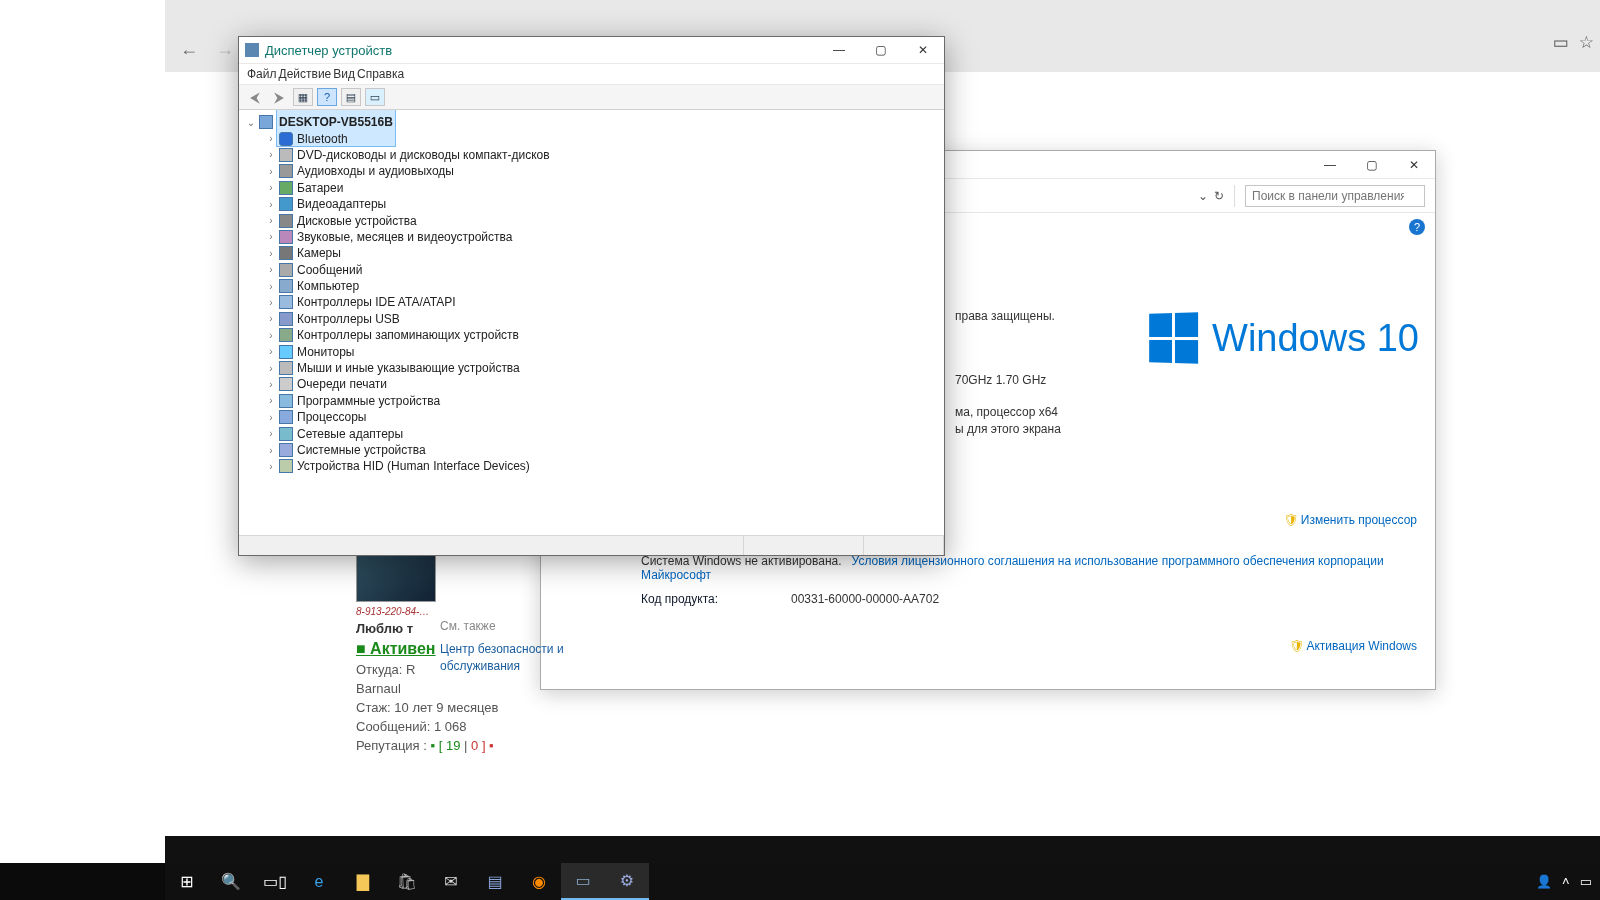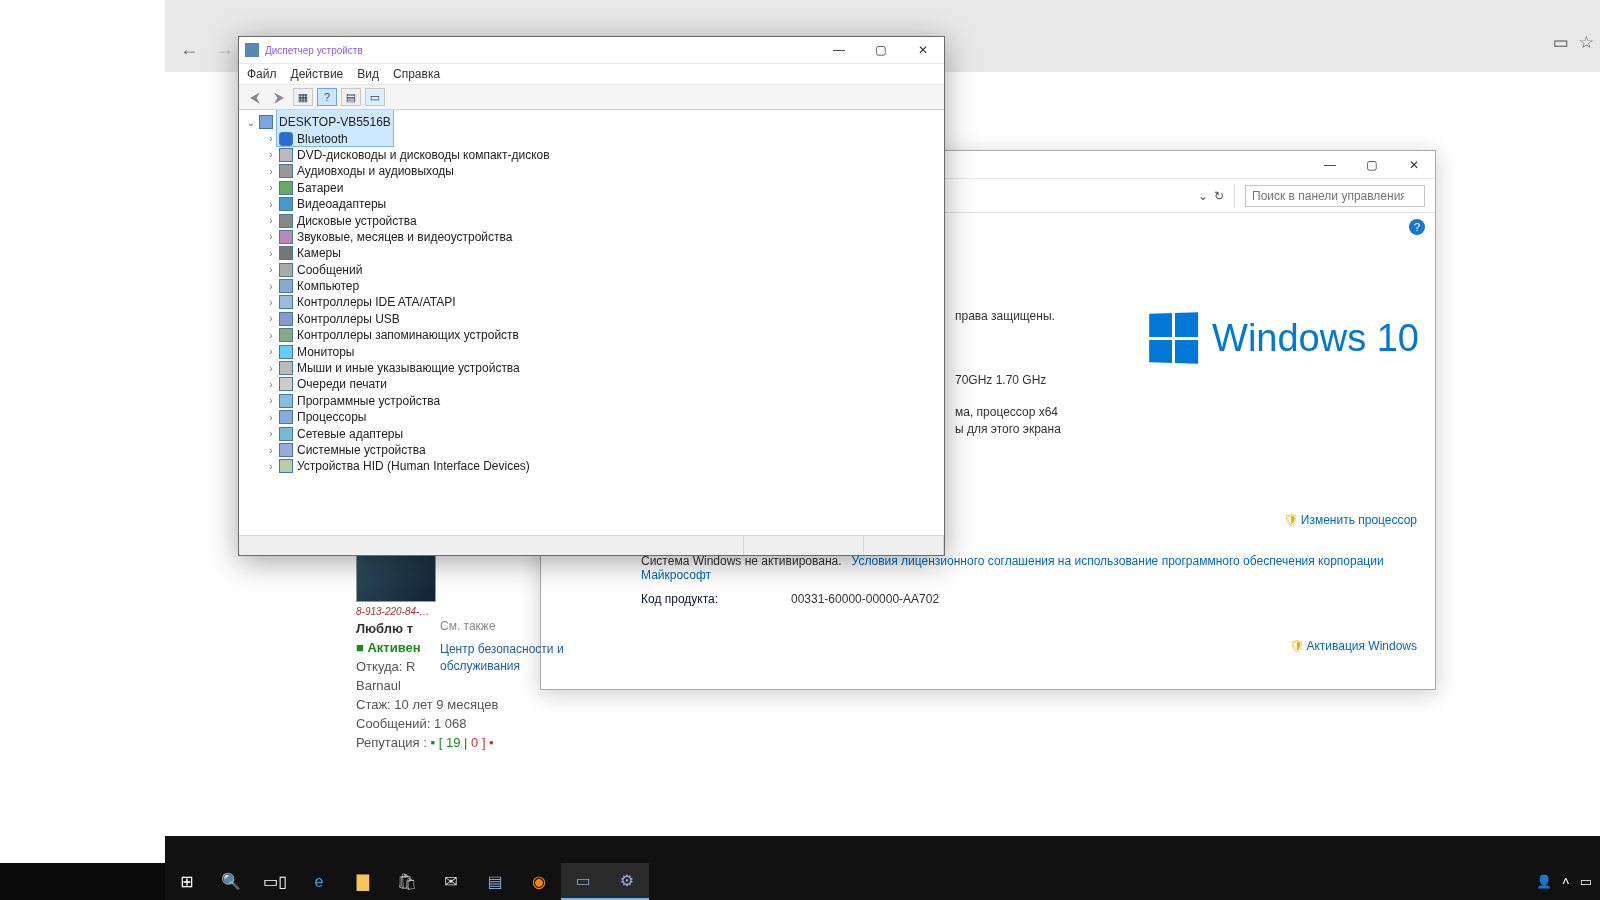--- a/index.html
+++ b/index.html
@@ -52,41 +52,41 @@
   .cp-sidepanel .hd{color:#888;margin-bottom:6px;}
   .cp-sidepanel .lk{color:#1a5ea0;}
 
   
   .forum{position:absolute;left:342px;top:72px;width:1092px;height:700px;background:#fff;}
   .forum-user{position:absolute;left:356px;top:540px;width:200px;font-size:13px;color:#555;}
   .forum-user .ph{width:80px;height:62px;background:linear-gradient(135deg,#356,#123);border:1px solid #999;margin-bottom:4px;}
   .forum-user .phone{font-size:10px;color:#a33;font-style:italic;}
   .forum-user .line{margin-top:4px;}
   .forum-user .title{color:#333;font-weight:600;}
-  .forum-user .status{color:#1a8a1a;font-weight:600;font-size:13px;}
+  .forum-user .status{color:#1a8a1a;font-weight:600;font-size:16px;text-decoration:underline;}
   .forum-user .status::before{content:"■ ";color:#1a8a1a;}
   .rep-green{color:#1a8a1a;}
   .rep-red{color:#c33;}
 
   
   .dm-window{position:absolute;left:238px;top:36px;width:707px;height:520px;background:#fff;border:1px solid #6a6a6a;box-shadow:0 6px 28px rgba(0,0,0,.35);}
   .dm-titlebar{height:26px;display:flex;align-items:center;padding:0 0 0 6px;background:#fff;}
   .dm-titlebar .ico{width:14px;height:14px;background:#5a87b2;margin-right:6px;}
-  .dm-title{font-size:10px;color:#8b5cf6;flex:1;}
-  .dm-menus{display:flex;gap:14px;padding:3px 8px;font-size:12px;color:#333;border-top:1px solid #e9e9e9;}
+  .dm-title{font-size:13px;color:#0f766e;flex:1;}
+  .dm-menus{display:flex;gap:2px;padding:3px 8px;font-size:12px;color:#333;border-top:1px solid #e9e9e9;}
   .dm-toolbar{display:flex;gap:4px;padding:3px 6px;border-top:1px solid #e9e9e9;border-bottom:1px solid #d2d2d2;background:#f5f5f5;}
   .dm-tool{width:20px;height:18px;border:1px solid #c7c7c7;background:#f0f0f0;display:flex;align-items:center;justify-content:center;font-size:11px;color:#345;}
   .dm-tool.arrow{border:none;background:none;color:#888;font-size:14px;}
   .dm-tree{padding:4px 6px 8px 6px;font-size:12px;color:#222;overflow:auto;height:430px;}
   .node{display:flex;align-items:center;height:16.4px;white-space:nowrap;}
   .node .exp{width:12px;text-align:center;color:#777;font-size:10px;}
   .node .ic{width:14px;height:14px;margin:0 4px 0 2px;display:inline-block;background:#79a7d9;border:1px solid #4777a8;flex:0 0 14px;}
   .node.root{margin-left:0;}
   .node.child{margin-left:20px;}
-  .node.selected .txt{background:#cde8ff;outline:1px solid #7abaf5;padding:17px 2px;}
+  .node.selected .txt{background:#cde8ff;outline:1px solid #7abaf5;padding:17px 2px;font-weight:bold;}
   .node.selected .ic{background:#79a7d9;}
   .ic.bt{background:#2a6bd4;border-radius:3px;}
   .ic.dvd{background:#bbb;}
   .ic.aud{background:#999;}
   .ic.bat{background:#6a6;}
   .ic.vid{background:#49c;}
   .ic.disk{background:#888;}
   .ic.snd{background:#b8b;}
   .ic.cam{background:#777;}
   .ic.kbd{background:#aaa;}

